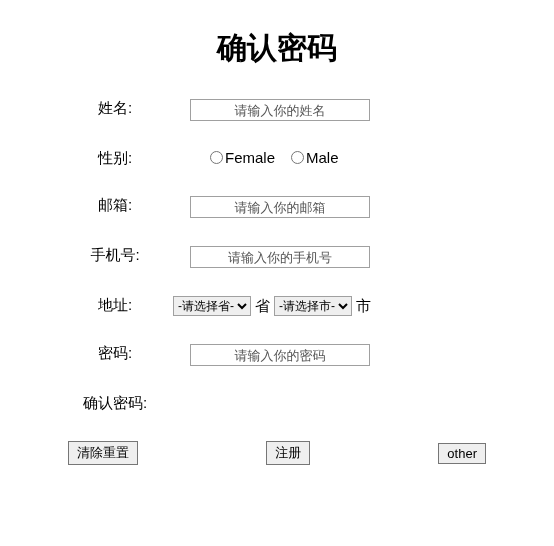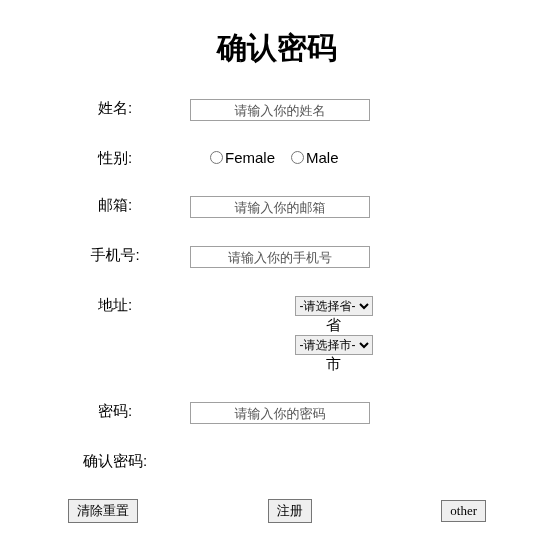--- a/index.html
+++ b/index.html
@@ -82,21 +82,20 @@
     .addr-text {
       font-size: 15px;
       margin: 0 4px;
     }
     .button-row {
       display: flex;
       justify-content: space-between;
       align-items: center;
       margin-top: 10px;
       padding: 0 8px;
-      font-family: Liberation Serif, serif;
     }
     button {
       font-family: inherit;
       font-size: 13px;
       padding: 2px 8px;
       border: 1px solid #767676;
       background: #efefef;
       cursor: pointer;
     }
   </style>
@@ -138,21 +137,21 @@
 
   <div class="form-row">
     <div class="label-col">手机号:</div>
     <div class="field-col">
       <input type="text" placeholder="请输入你的手机号" style="">
     </div>
   </div>
 
   <div class="form-row">
     <div class="label-col">地址:</div>
-    <div class="field-col" style="padding-left:3px;flex-direction:column;">
+    <div class="field-col" style="padding-left:3px;">
       <select>
         <option>-请选择省-</option>
       </select>
       <span class="addr-text">省</span>
       <select>
         <option>-请选择市-</option>
       </select>
       <span class="addr-text">市</span>
     </div>
   </div>

